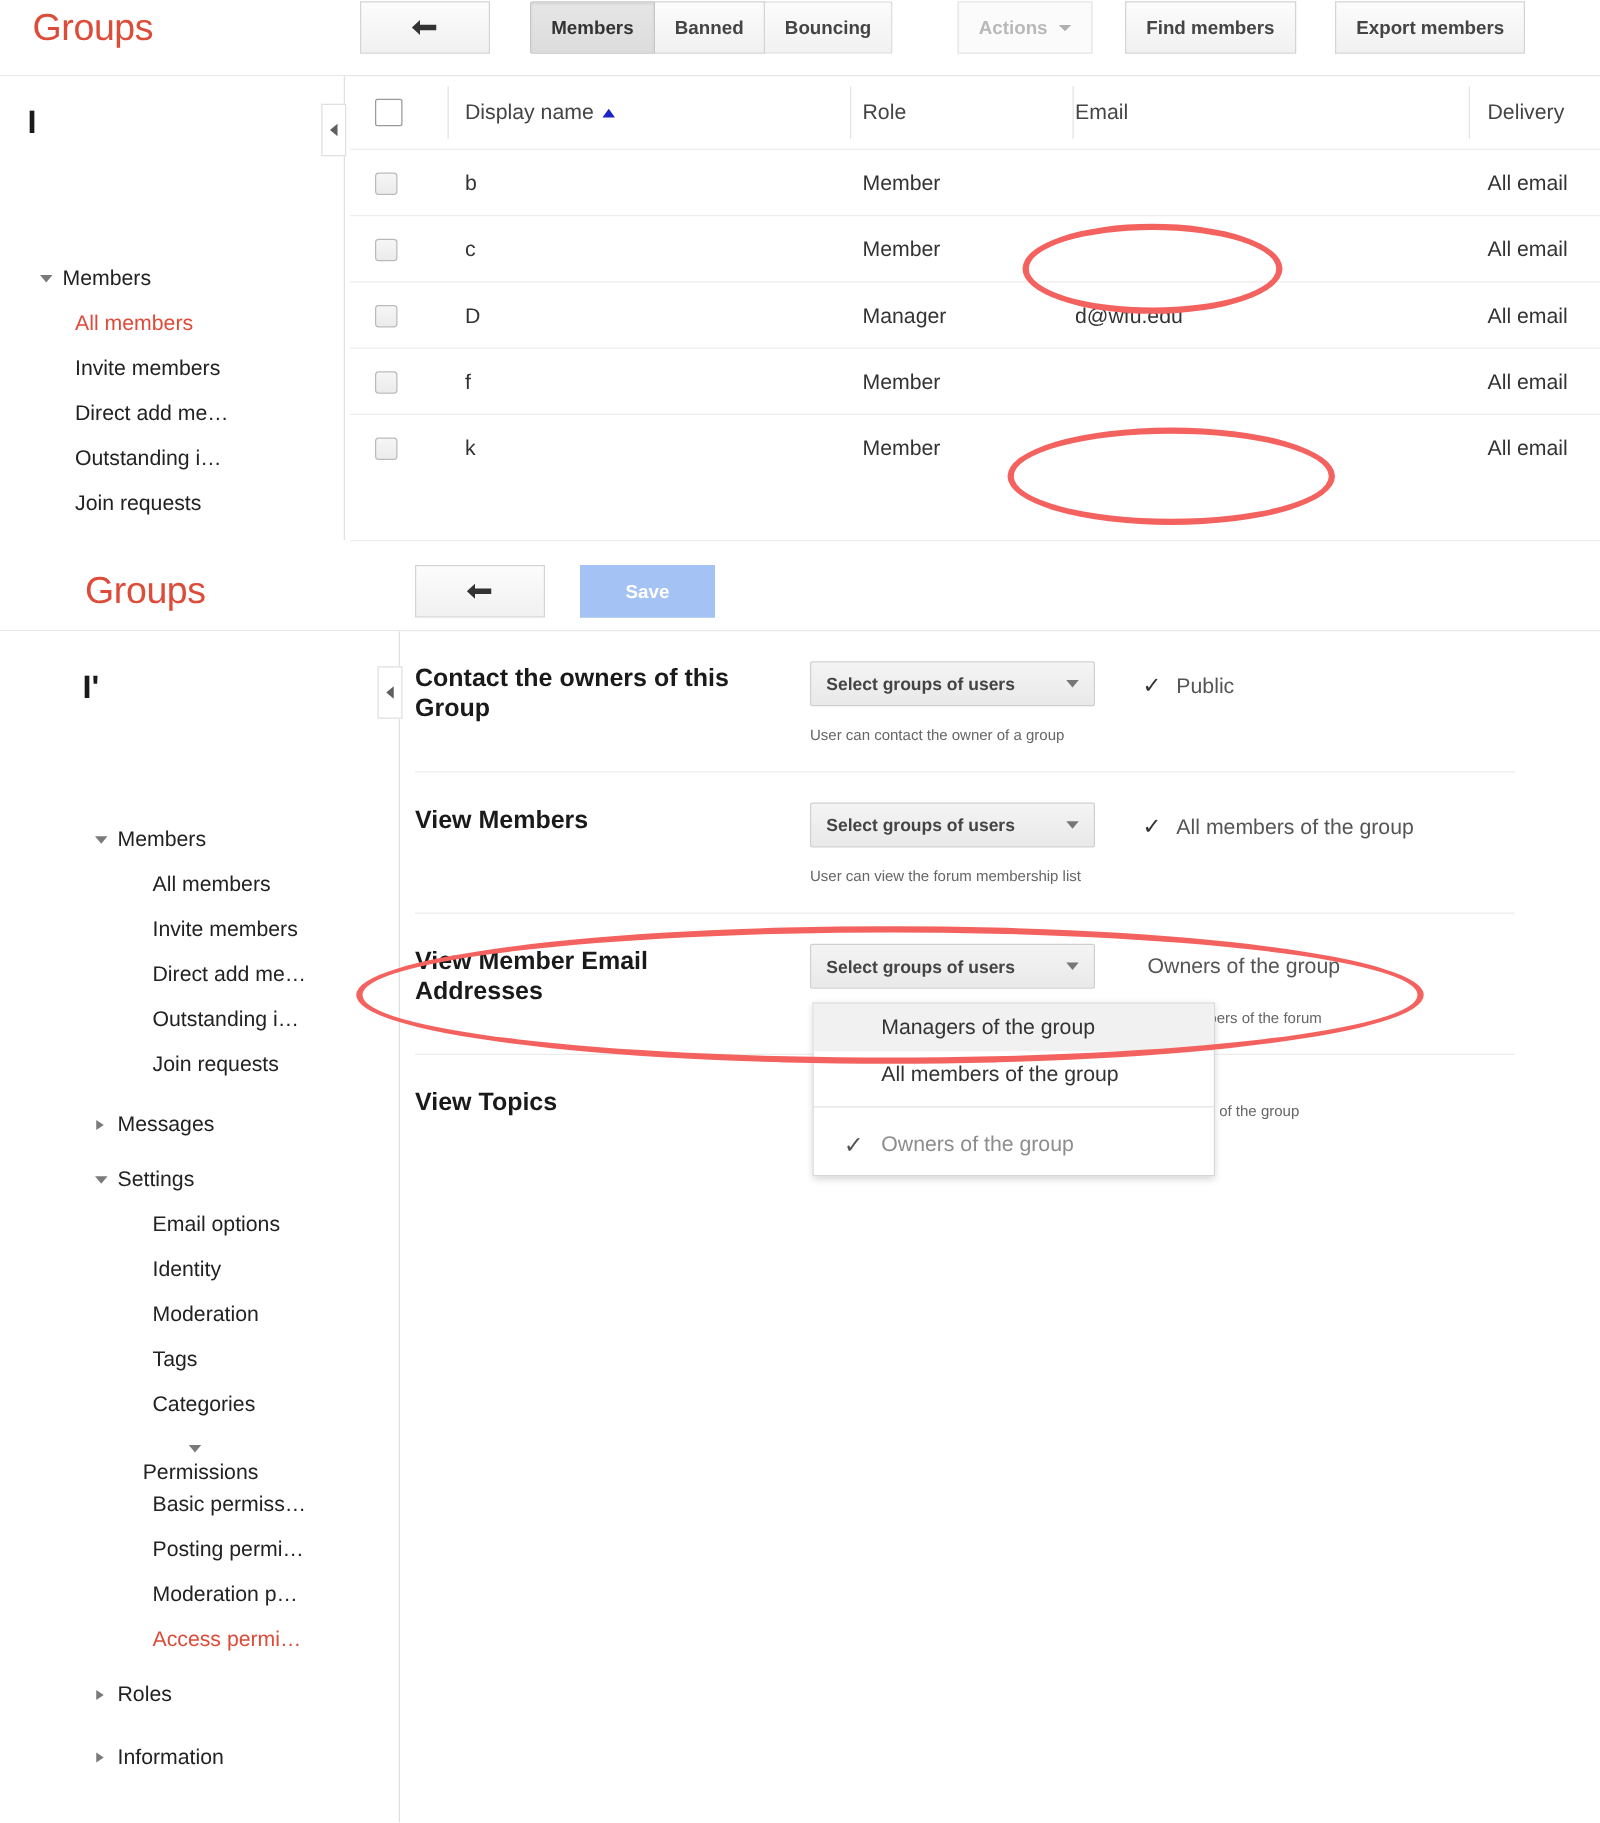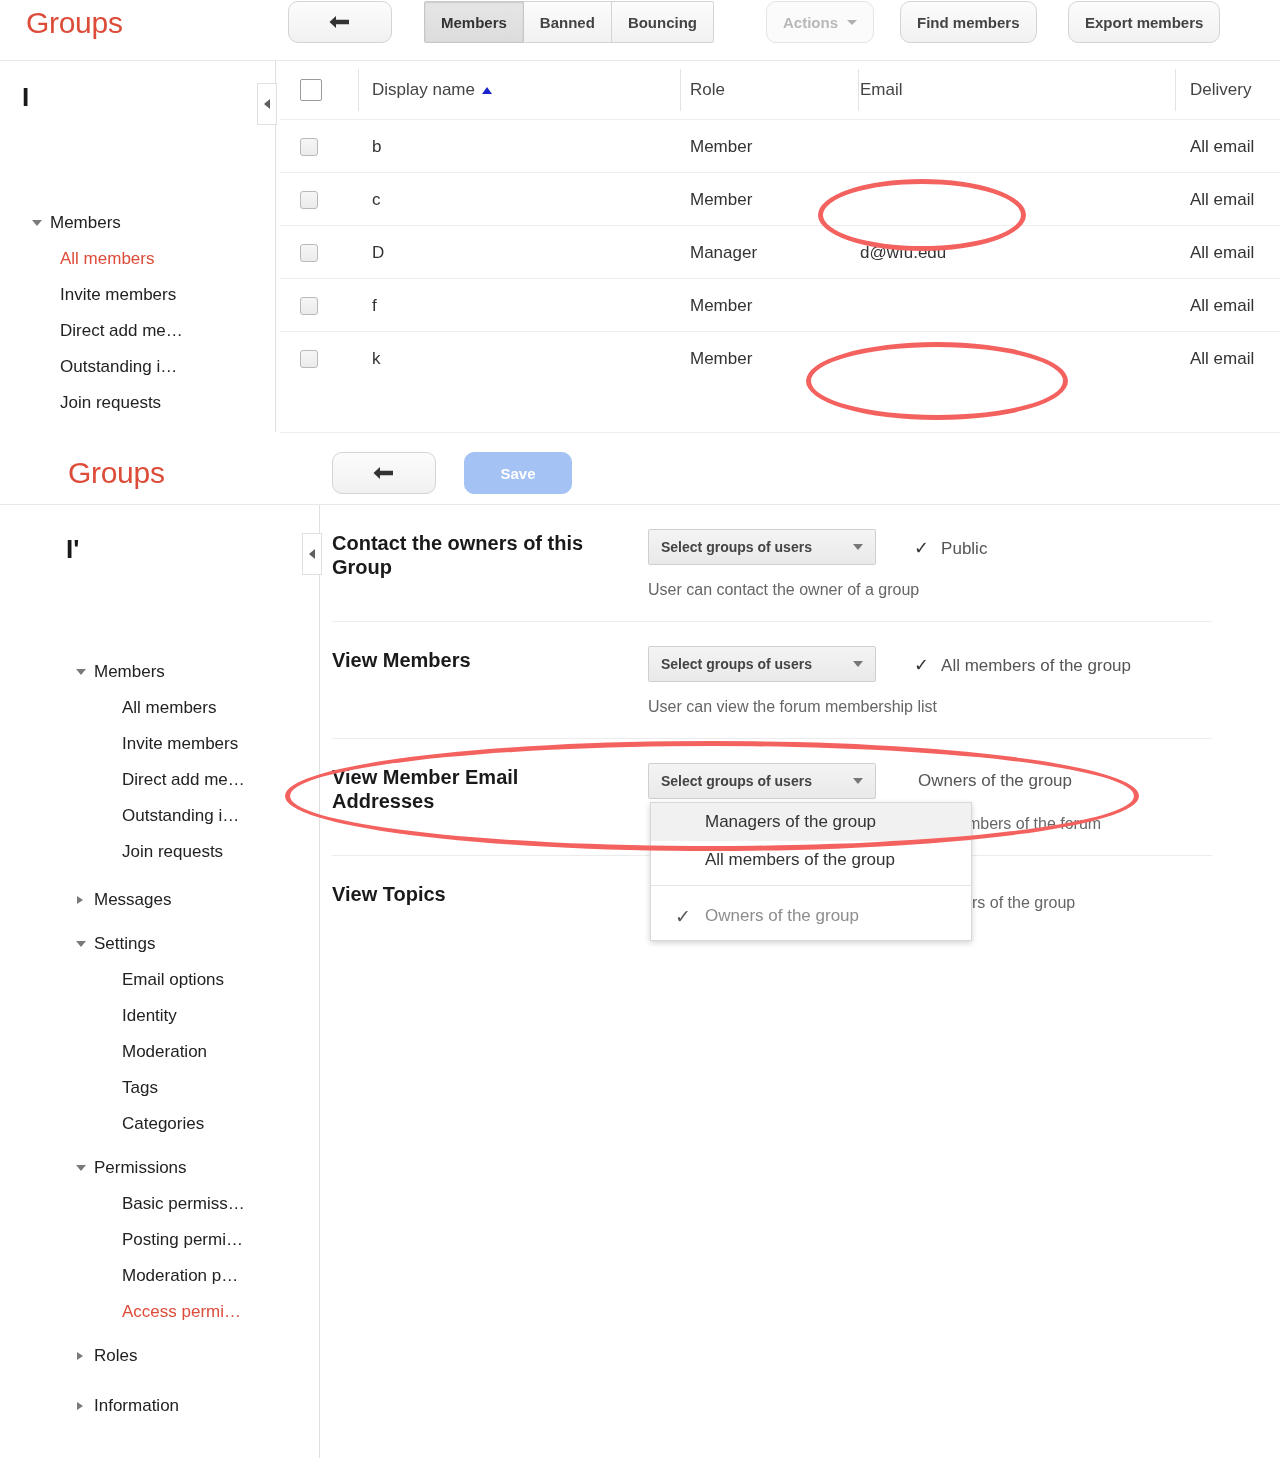--- a/index.html
+++ b/index.html
@@ -19,21 +19,21 @@
   .p1-topbar { position:absolute; left:0; top:0; width:1280px; height:60px; background:#fff; }
   .brand {
     position:absolute; color:#dd4b39; font-size:30px; line-height:30px;
     letter-spacing:-0.3px;
   }
   .brand.b1 { left:26px; top:8px; }
   .brand.b2 { left:68px; top:458px; }
 
   .btn {
     display:inline-flex; align-items:center; justify-content:center;
-    border:1px solid #d4d4d4; border-radius:10px;
+    border:1px solid #d4d4d4; border-radius:0;
     background: linear-gradient(#fcfcfc, #f1f1f1);
     color:#444; font-size:15px; font-weight:bold;
     height:42px; padding:0 16px; cursor:pointer;
     font-family:"Liberation Sans", sans-serif;
     white-space:nowrap;
   }
   .btn.plain { font-weight:bold; }
   .btn.back { width:104px; padding:0; }
   .btn.back svg { display:block; }
 
@@ -112,21 +112,21 @@
   .slabel { position:absolute; left:0; top:26px; width:290px; font-size:20px; font-weight:bold; color:#1a1a1a; line-height:24px; }
   .sctl { margin-left:316px; position:relative; }
   .selbtn {
     display:inline-flex; align-items:center; height:36px; padding:0 12px;
     border:1px solid #cfcfcf; border-radius:2px; background:linear-gradient(#f4f4f4,#e9e9e9);
     font-size:14px; font-weight:bold; color:#444; cursor:pointer; min-width:228px; justify-content:space-between;
   }
   .selbtn .cd { width:0;height:0;border-left:5px solid transparent;border-right:5px solid transparent;border-top:6px solid #777; margin-left:14px;}
   .sval { position:absolute; left:266px; top:8px; font-size:17px; color:#555; white-space:nowrap; }
   .sval .tick { color:#333; margin-right:12px; font-size:18px; }
-  .shelp { margin-left:316px; margin-top:16px; font-size:16px; color:#666; }
+  .shelp { margin-left:316px; margin-top:16px; font-size:12px; color:#666; }
 
   
   .menu {
     position:absolute; left:650px; top:802px; width:322px;
     background:#fff; border:1px solid #d8d8d8;
     box-shadow:0 2px 6px rgba(0,0,0,0.18); z-index:40;
   }
   .menu .mi { height:38px; display:flex; align-items:center; padding-left:54px; font-size:17px; color:#333; cursor:pointer; }
   .menu .mi.hl { background:#f1f1f1; }
   .menu .sep { height:1px; background:#e4e4e4; margin:6px 0; }
@@ -346,21 +346,21 @@
     <div class="navrow">
         <span class="leaf">Moderation</span>
       </div>
     <div class="navrow">
         <span class="leaf">Tags</span>
       </div>
     <div class="navrow">
         <span class="leaf">Categories</span>
       </div>
 
-    <div class="navrow" style="margin-top:8px;">
+    <div class="navrow" style="margin-top:8px;flex-direction:column;">
       <span class="tw">
           <span class="dn"></span>
         </span>
       <span class="grp">Permissions</span>
     </div>
     <div class="navrow">
         <span class="leaf">Basic permiss…</span>
       </div>
     <div class="navrow">
         <span class="leaf">Posting permi…</span>

